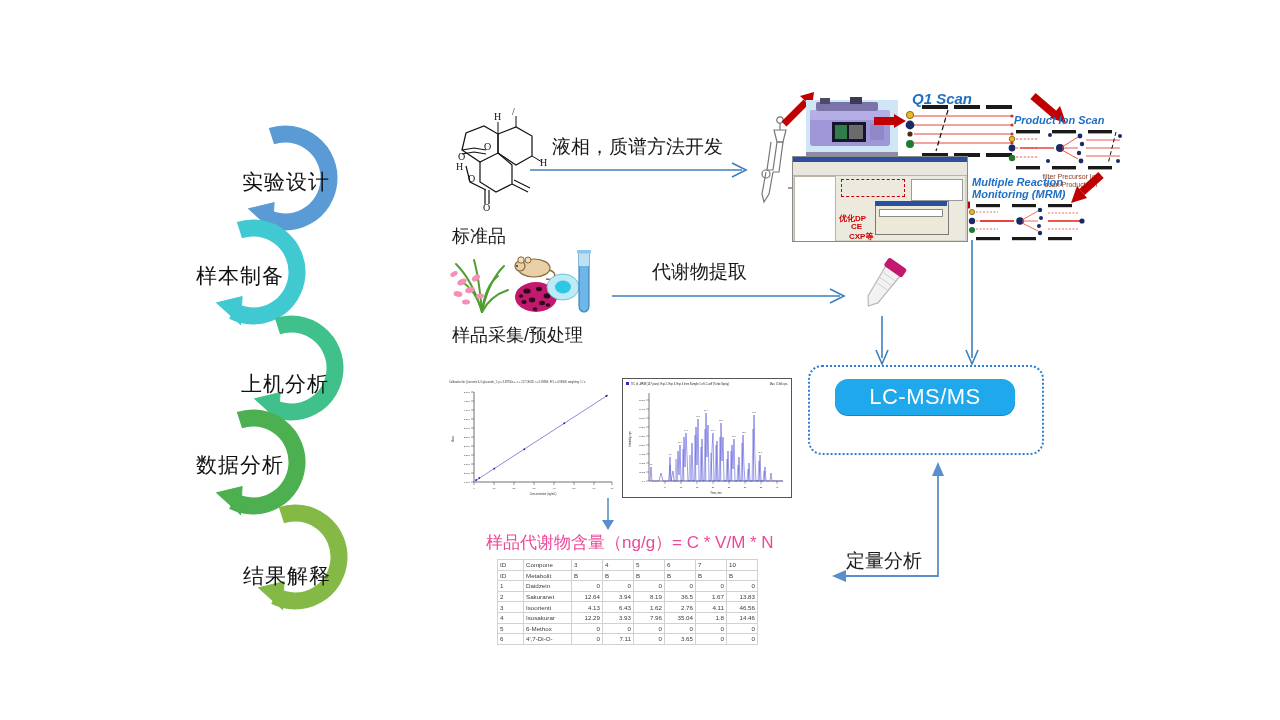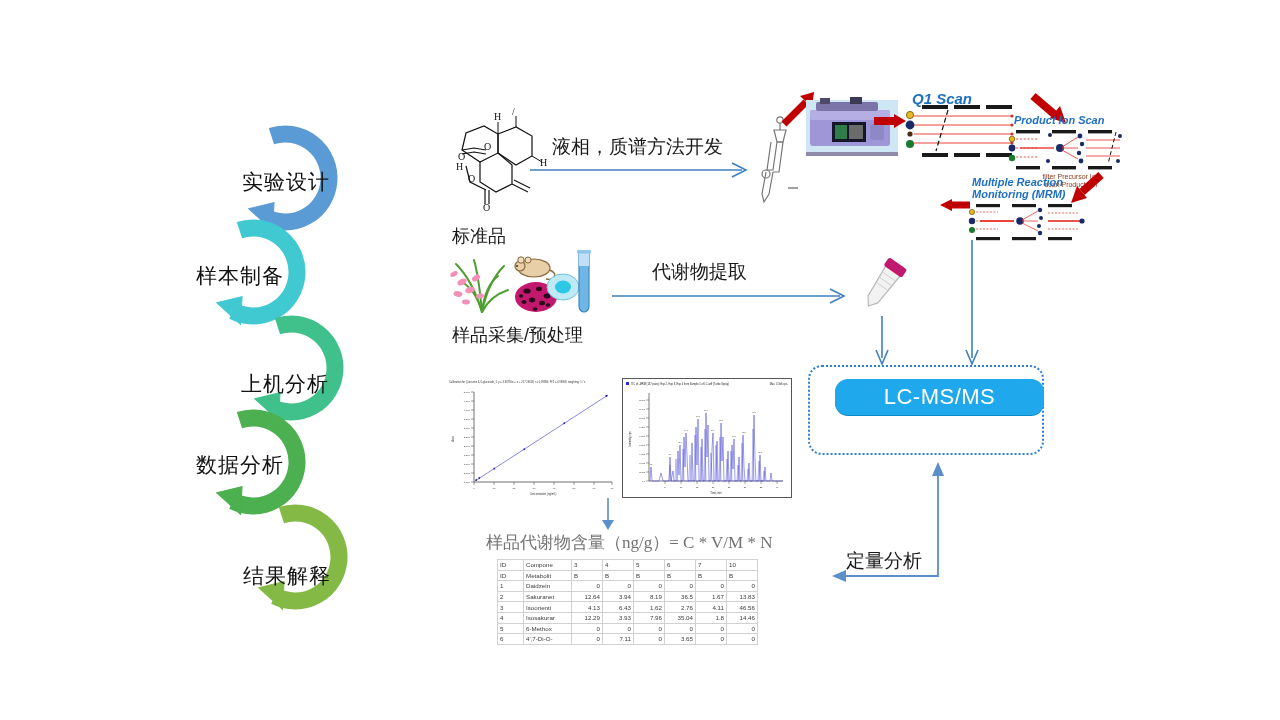--- a/index.html
+++ b/index.html
@@ -38,22 +38,22 @@
     font-family:"Liberation Sans", sans-serif;
     box-shadow:0 1px 0 #0d8ac6;
   }
   .lcms-sub{
     position:absolute;width:100%;text-align:center;
     font-family:"Liberation Serif", serif;font-size:17px;color:#1a1a1a;
   }
 
   
   .formula{
-    position:absolute;font-size:17px;color:#737373;white-space:nowrap;
-    font-family:Liberation Serif, serif;
+    position:absolute;font-size:17px;color:#ec4899;white-space:nowrap;
+    font-family:Liberation Sans, sans-serif;
   }
 
   
   table.dt{
     position:absolute;border-collapse:collapse;
     font-family:"Liberation Sans", sans-serif;font-size:6.2px;
     color:#3c3c3c;background:#fff;table-layout:fixed;
   }
   table.dt td{
     border:0.5px solid #d2d2d2;height:9.6px;padding:0 2px;
@@ -333,20 +333,34 @@
     <line x1="80" y1="19" x2="112" y2="19" stroke="#e8443a" stroke-width="1.8"></line>
     <circle cx="114" cy="19" r="2.6" fill="#1a2a66"></circle>
   </svg>
 
   <svg class="abs" style="left:962px;top:192px;width:0px;height:0px;"></svg>
   <svg class="abs" style="left:938px;top:195px;width:34px;height:20px;" viewBox="0 0 34 20">
     <line x1="32" y1="10" x2="12" y2="10" stroke="#c00000" stroke-width="7"></line>
     <polygon points="2,10 14,4 14,16" fill="#c00000"></polygon>
   </svg>
 
+  <div class="swpanel" style="left:792px;top:156px;width:174px;height:84px;">
+    <div class="abs" style="left:0;top:0;width:174px;height:5px;background:#2b4f9e;"></div>
+    <div class="abs" style="left:0;top:5px;width:174px;height:13px;background:#e9e6dd;border-bottom:1px solid #b9b4a7;"></div>
+    <div class="abs" style="left:1px;top:19px;width:40px;height:64px;background:#ffffff;border:1px solid #b9b4a7;"></div>
+    <div class="abs" style="left:43px;top:19px;width:129px;height:64px;background:#eceade;"></div>
+    <div class="abs" style="left:48px;top:22px;width:62px;height:16px;border:1px dashed #cc0000;"></div>
+    <div class="abs" style="left:82px;top:44px;width:72px;height:32px;background:#ece9d8;border:1px solid #7a7a7a;"></div>
+    <div class="abs" style="left:82px;top:44px;width:72px;height:5px;background:#2b4f9e;"></div>
+    <div class="abs" style="left:86px;top:52px;width:62px;height:6px;background:#fff;border:1px solid #8a8a8a;"></div>
+    <div class="abs" style="left:118px;top:22px;width:50px;height:20px;background:#fff;border:1px solid #9a9a9a;"></div>
+    <div class="redanno" style="left:46px;top:56px;font-size:8px;">优化DP</div>
+    <div class="redanno" style="left:58px;top:65px;font-size:8px;">CE</div>
+    <div class="redanno" style="left:56px;top:74px;font-size:8px;">CXP等</div>
+  </div>
 
   <svg class="abs" style="left:448px;top:252px;width:68px;height:62px;" viewBox="0 0 68 62">
     <g stroke="#4f9e2f" stroke-width="2" fill="none" stroke-linecap="round">
       <path d="M34,60 C28,40 20,24 8,12"></path>
       <path d="M34,60 C32,38 30,22 26,8"></path>
       <path d="M34,60 C38,40 44,26 56,14"></path>
       <path d="M34,60 C36,42 42,30 50,24"></path>
       <path d="M34,60 C30,46 24,36 14,30"></path>
       <path d="M34,60 C40,48 48,42 60,38"></path>
     </g>
@@ -420,21 +434,21 @@
     <line x1="8" y1="0" x2="8" y2="42" stroke="#3f7fbf" stroke-width="1.6"></line>
     <polyline points="2,34 8,48 14,34" fill="none" stroke="#3f7fbf" stroke-width="1.6"></polyline>
   </svg>
 
   <svg class="abs" style="left:964px;top:240px;width:16px;height:128px;" viewBox="0 0 16 128">
     <line x1="8" y1="0" x2="8" y2="118" stroke="#3f7fbf" stroke-width="1.6"></line>
     <polyline points="2,110 8,124 14,110" fill="none" stroke="#3f7fbf" stroke-width="1.6"></polyline>
   </svg>
 
   <div class="lcms-outer" style="left:808px;top:365px;width:232px;height:86px;">
-    <div class="lcms-chip" style="left:25px;top:12px;width:209px;height:36px;">LC-MS/MS</div>
+    <div class="lcms-chip" style="left:25px;top:12px;width:180px;height:36px;">LC-MS/MS</div>
   </div>
 
   <svg class="abs" style="left:830px;top:460px;width:118px;height:122px;" viewBox="0 0 118 122">
     <polyline points="12,116 108,116 108,10" fill="none" stroke="#5b8fc9" stroke-width="1.8"></polyline>
     <polygon points="2,116 16,110 16,122" fill="#5b8fc9"></polygon>
     <polygon points="108,2 102,16 114,16" fill="#5b8fc9"></polygon>
   </svg>
   <div class="flow-text" style="left:846px;top:548px;">定量分析</div>
 
   <div class="chartbox" style="left:444px;top:374px;width:176px;height:124px;">

